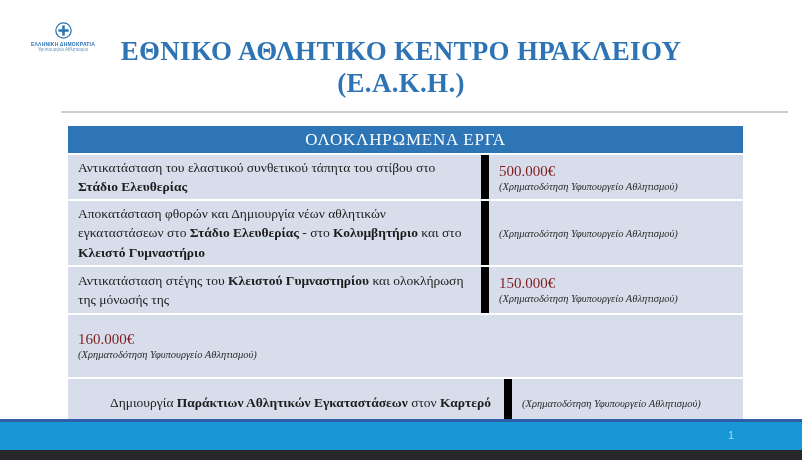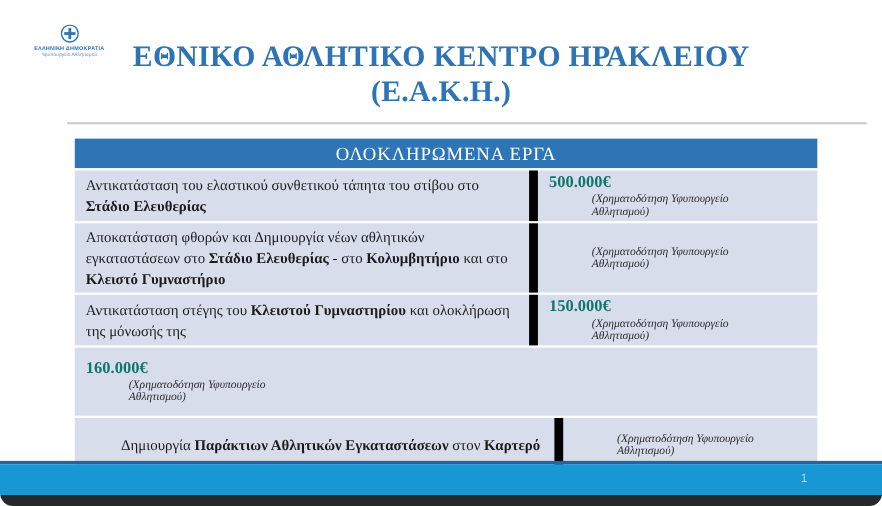--- a/index.html
+++ b/index.html
@@ -1,19 +1,18 @@
 <!DOCTYPE html>
 <html><head>
 <meta charset="utf-8">
 <style>
   html,body{margin:0;padding:0;background:#ffffff;}
   .slide{
     position:relative;width:802px;height:460px;overflow:hidden;background:#ffffff;
     font-family:"Liberation Serif", serif;
-    border-radius:12px;
     --title-blue:#2E74B5; --table-header-bg:#2E75B6; --row-bg:#D7DDEB;
     --footer-bar:#1798D5; --footer-line:#2D5CA9; --bottom-strip:#26282B;
   }
   
   .logo{position:absolute;left:28px;top:22px;width:70px;text-align:center;color:var(--title-blue);}
   .logo svg{display:block;margin:0 auto 2px auto;}
   .logo-line1{font-family:"Liberation Sans",sans-serif;font-size:5px;font-weight:bold;letter-spacing:.2px;white-space:nowrap;}
   .logo-line2{font-family:"Liberation Sans",sans-serif;font-size:4.5px;white-space:nowrap;color:#6A8FBF;}
   
   .title{position:absolute;top:36px;left:0;width:100%;margin:0;text-align:center;
@@ -29,22 +28,22 @@
   .row:nth-child(2){min-height:62px;}
   .row:nth-child(3){min-height:46px;}
   .row:nth-child(4){min-height:62px;}
   .row:nth-child(5){min-height:48px;padding-left:32px;}
   .desc{box-sizing:border-box;width:421px;border-right:8px solid #000000;padding:3px 10px;
     display:flex;align-items:center;}
   .desc-text{font-size:13.5px;line-height:1.42;color:#1c1c1c;}
   .desc-text b{font-weight:bold;}
   .amount-cell{box-sizing:border-box;width:236px;padding:3px 10px;display:flex;
     flex-direction:column;justify-content:center;}
-  .amt{font-weight:bold;font-size:15px;color:#0f766e;}
-  .fund{font-style:italic;font-size:10.5px;color:#2b2b2b;margin-top:1px;margin-left:39px;}
+  .amt{font-weight:normal;font-size:15px;color:#7f1d1d;}
+  .fund{font-style:italic;font-size:10.5px;color:#2b2b2b;margin-top:1px;}
   
   .footer-line{position:absolute;top:419px;left:0;width:802px;height:3px;background:var(--footer-line);}
   .footer-bar{position:absolute;top:422px;left:0;width:802px;height:28px;background:var(--footer-bar);}
   .pagenum{position:absolute;left:728px;top:7px;font-family:"Liberation Sans",sans-serif;
     font-size:11px;color:#A6D9F2;}
   .bottom-strip{position:absolute;top:450px;left:0;width:802px;height:10px;background:var(--bottom-strip);}
 </style>
 </head>
 <body>
 

